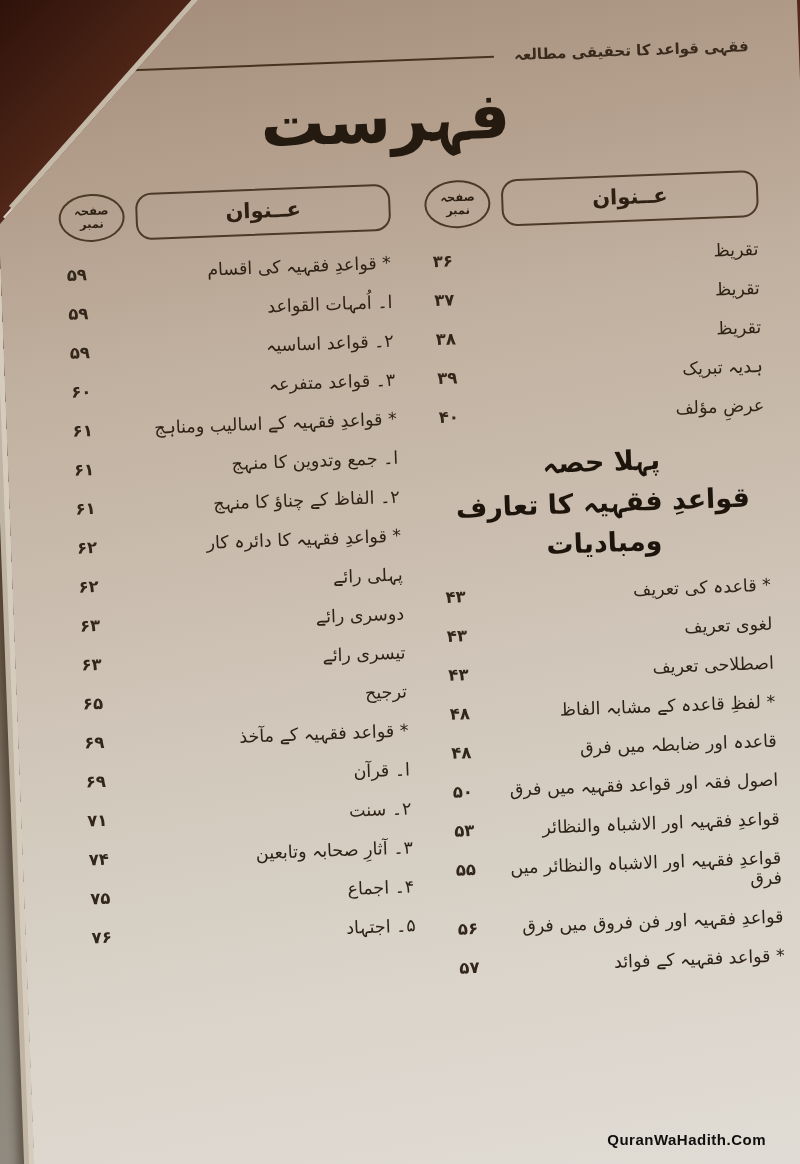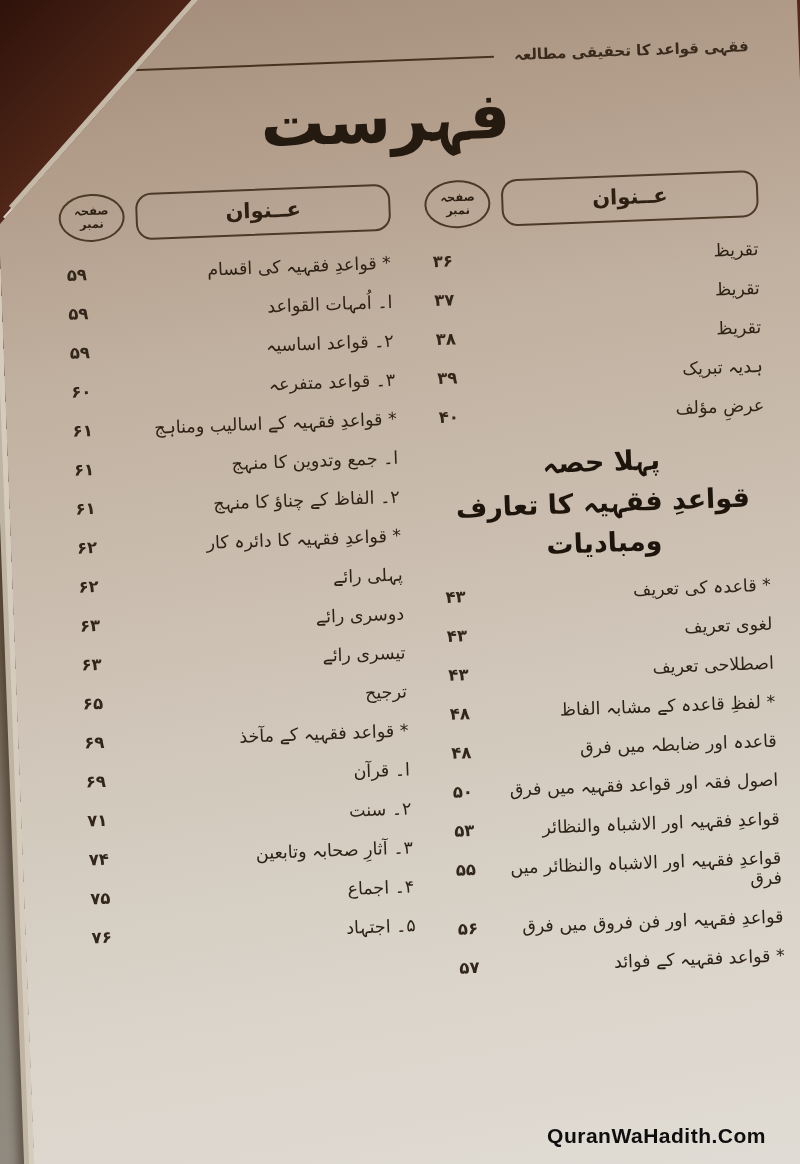--- a/index.html
+++ b/index.html
@@ -54,21 +54,21 @@
 
   .row { display:flex; justify-content:space-between; align-items:baseline;
          padding:9.5px 2px; }
   .row .t { font-size:17.5px; color:#2e2216; }
   .row .p { font-size:16.5px; font-weight:600; color:#32261a; padding-left:4px; white-space:nowrap; }
 
   .sec { text-align:center; font-weight:bold; font-size:27px; line-height:1.5;
          color:#1d140c; margin:12px 0 8px; }
 
   .wm { position:absolute; right:34px; bottom:16px; z-index:6; color:#0e0e0e;
-        font-family:"Liberation Sans", sans-serif; font-weight:bold; font-size:21px;
+        font-family:"Liberation Sans", sans-serif; font-weight:bold; font-size:15px;
         letter-spacing:.5px; }
 </style>
 </head>
 <body>
 
 <div class="photo">
 
   <div class="page">
     <div class="page-inner">
 

